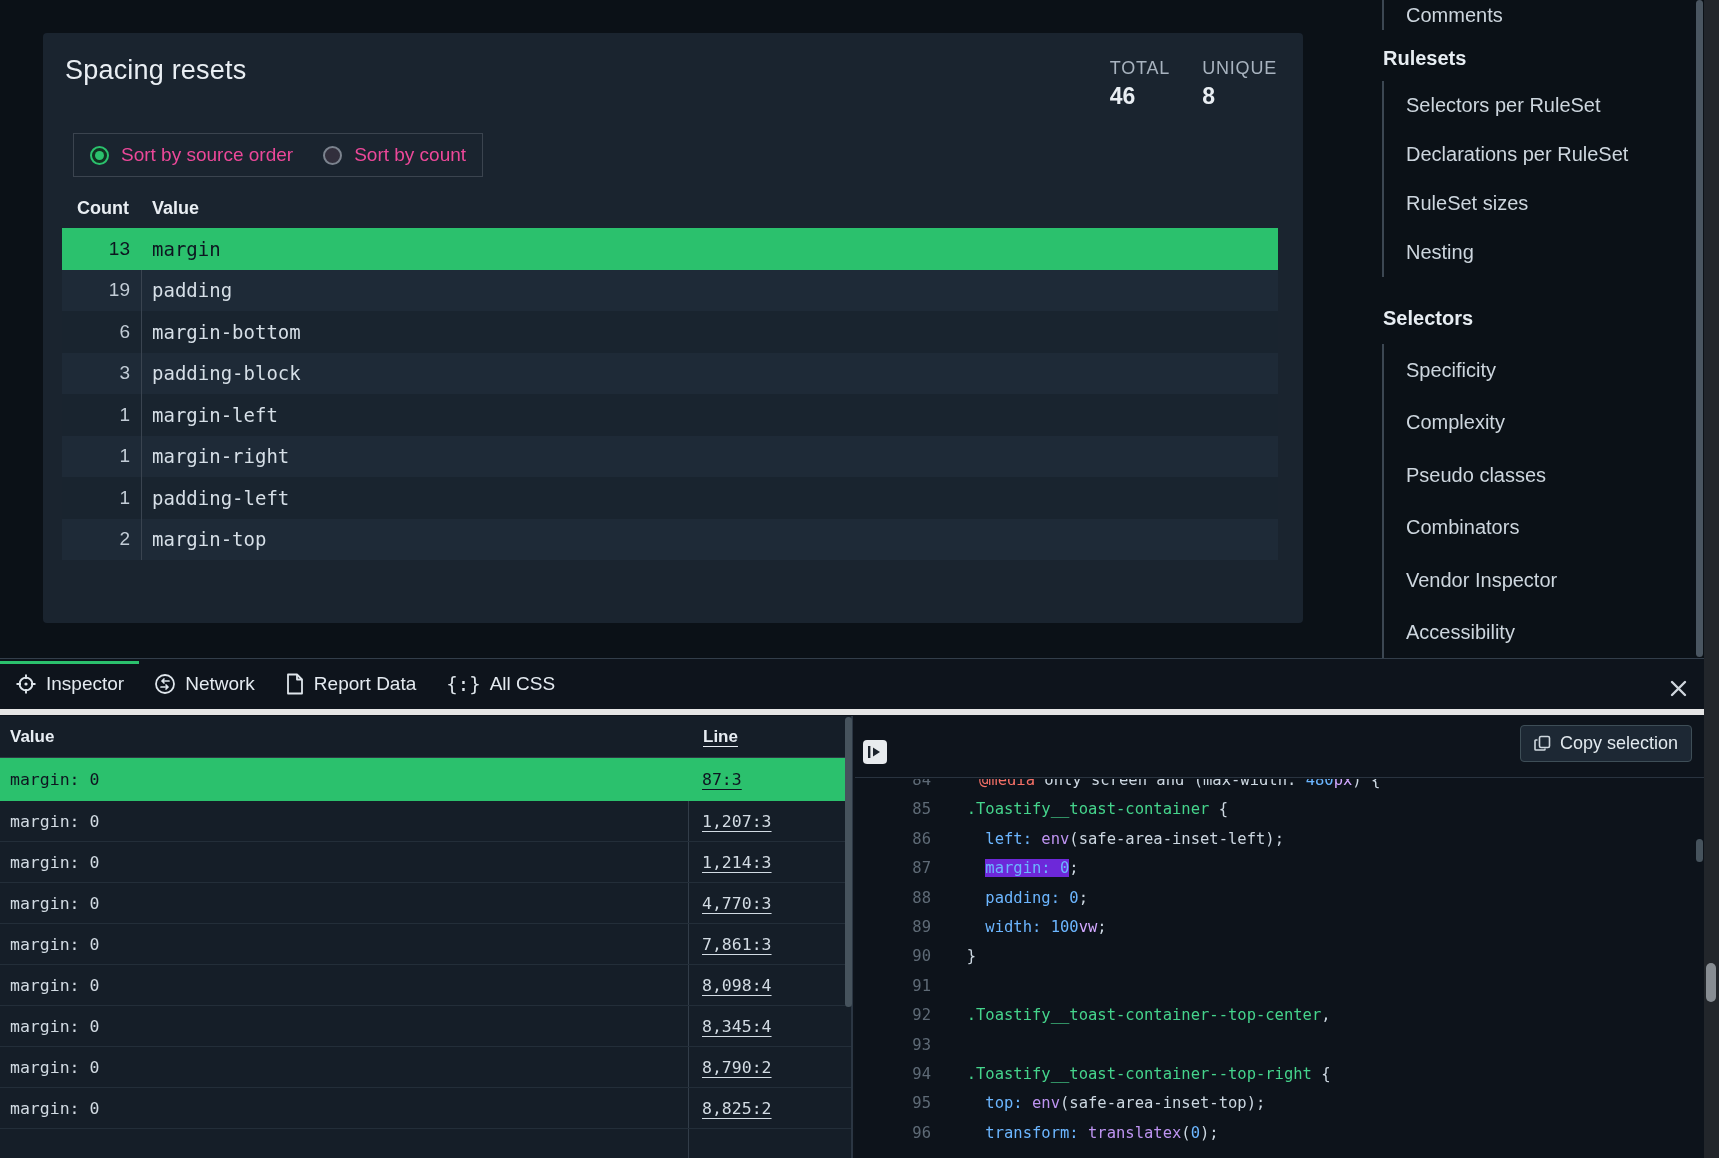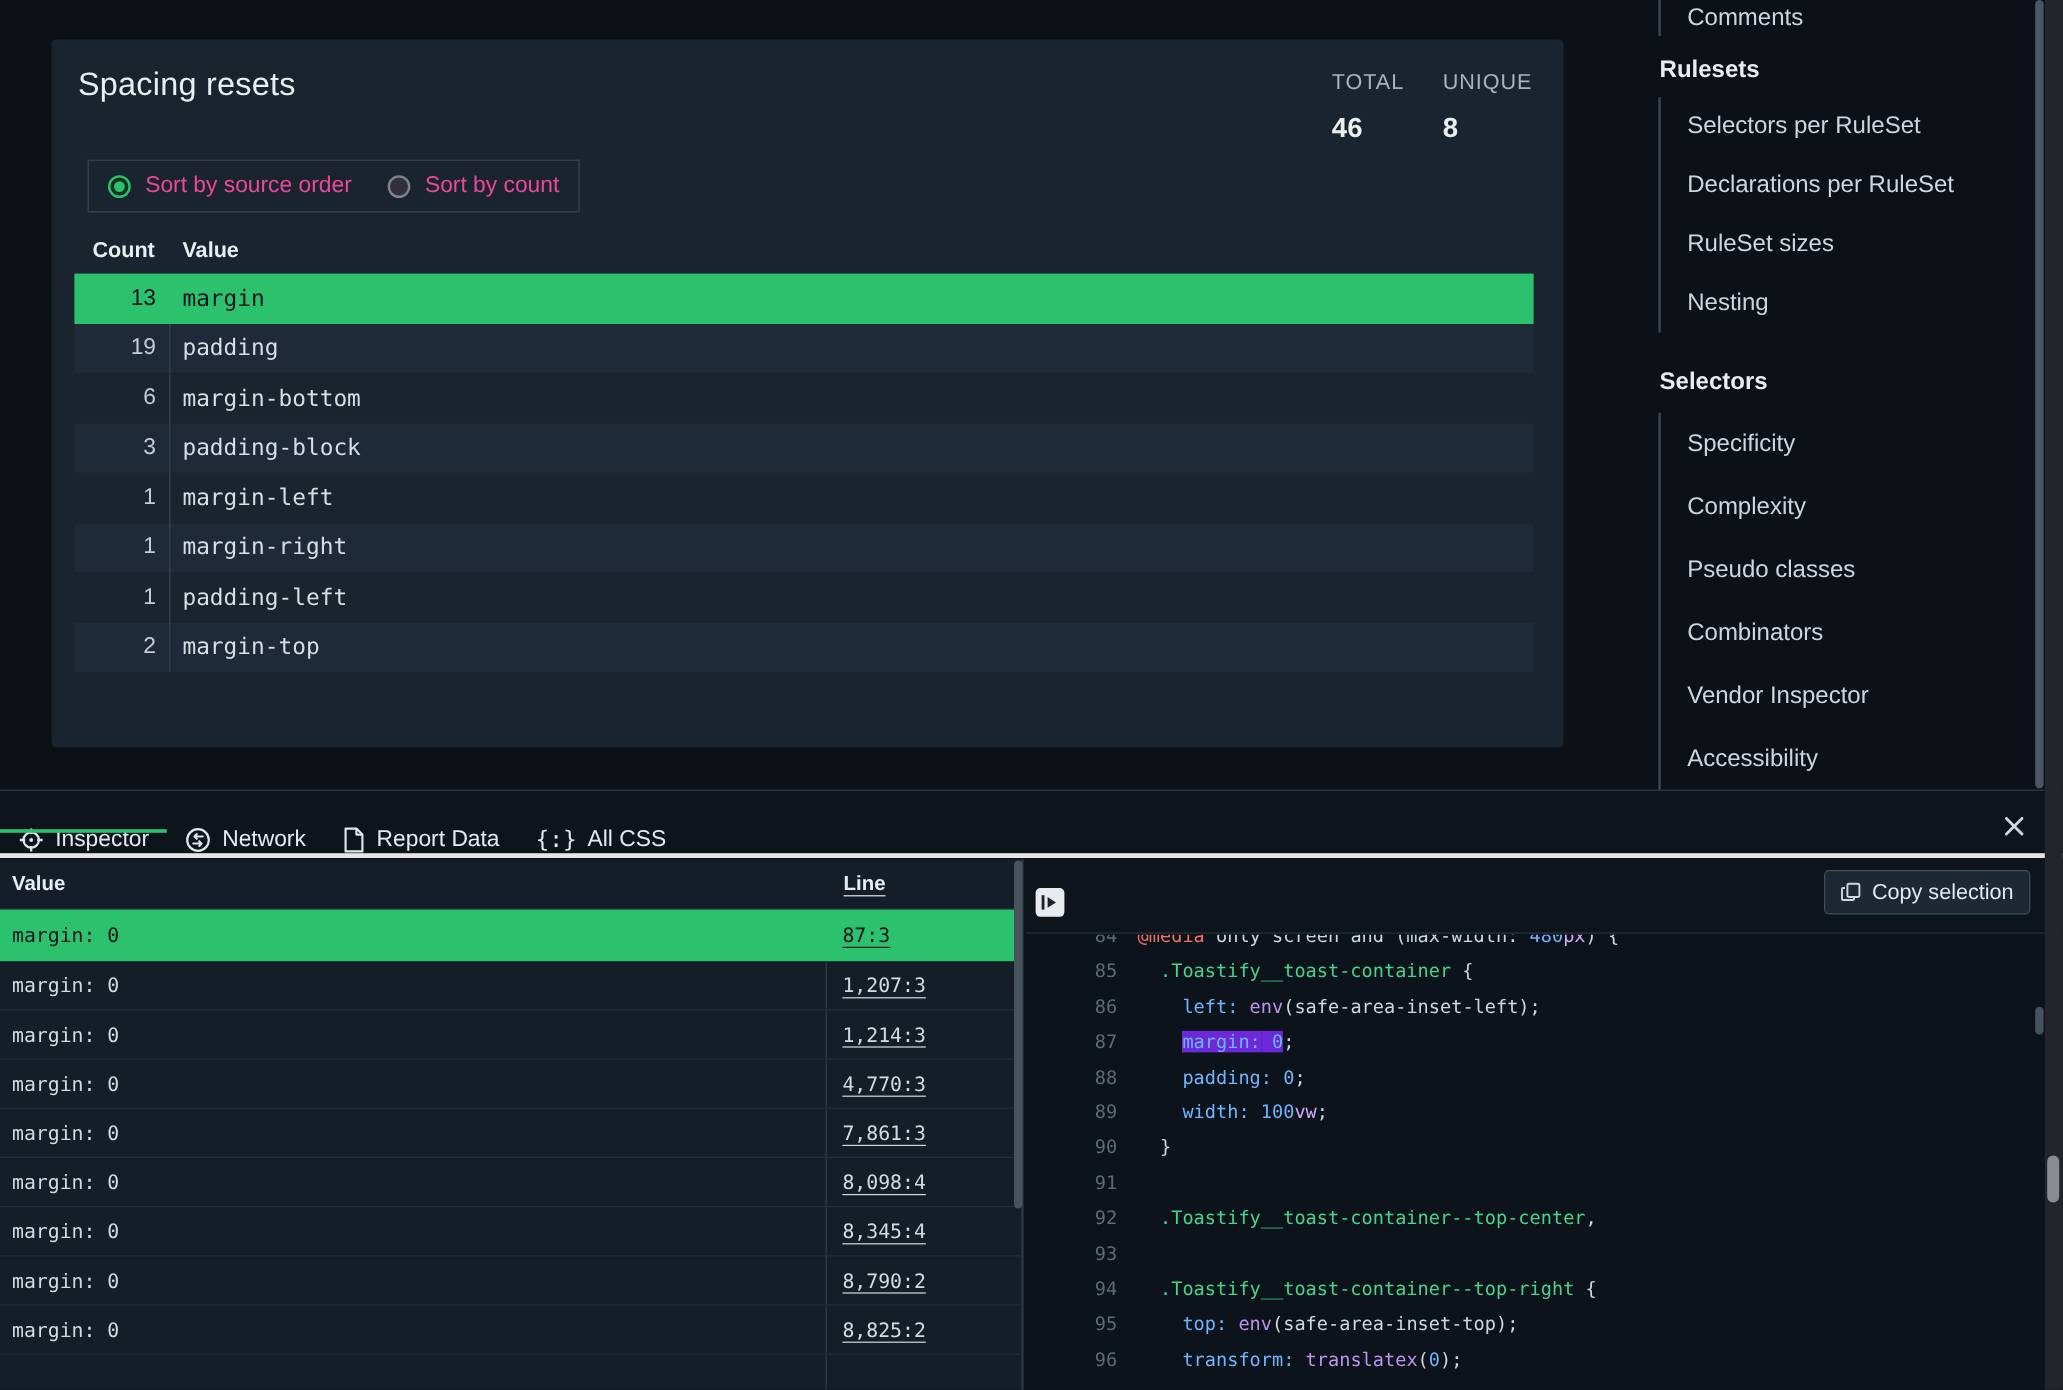--- a/index.html
+++ b/index.html
@@ -10,21 +10,21 @@
   
   .page { position:absolute; inset:0; background:#0b1117; }
 
   .card { position:absolute; left:43px; top:33px; width:1260px; height:590px;
           background:#1a242f; border-radius:4px; }
   .card-title { position:absolute; left:22px; top:22px; font-size:27px; font-weight:500;
                 color:#e9eef3; letter-spacing:.2px; }
   .stats { position:absolute; right:26px; top:25px; display:flex; gap:32px; }
   .stat  { display:flex; flex-direction:column; align-items:flex-start; }
   .stat-label { font-size:18px; letter-spacing:.8px; color:#a8b3bf; }
-  .stat-value { font-size:23px; font-weight:bold; color:#e9eef3; margin-top:14px; }
+  .stat-value { font-size:23px; font-weight:bold; color:#e9eef3; margin-top:4px; }
 
   .radio-group { position:absolute; left:30px; top:100px; height:44px;
                  display:inline-flex; align-items:center; gap:30px; padding:0 16px;
                  border:1px solid #3b444f; }
   .radio-option { display:flex; align-items:center; gap:12px; cursor:pointer; }
   .radio { width:19px; height:19px; border-radius:50%; position:relative; }
   .radio.sel { border:2px solid #2bc16d; background:#123222; }
   .radio.sel::after { content:""; position:absolute; left:3px; top:3px; width:9px; height:9px;
                       border-radius:50%; background:#2bc16d; }
   .radio.unsel { border:2px solid #7b838e; background:#322f3c; }
@@ -62,21 +62,21 @@
   .browser-scroll { position:absolute; left:1704px; top:0; width:15px; height:1158px;
                     background:#22262b; z-index:50; }
   .browser-thumb { position:absolute; left:2px; top:963px; width:10px; height:39px;
                    background:#878d93; border-radius:5px; }
 
   
   .panel { position:absolute; left:0; top:658px; width:1719px; height:500px;
            background:#0e141c; border-top:1px solid #333e4a; z-index:30; }
 
   .tabbar { position:absolute; left:0; top:0; width:100%; height:56px;
-            border-bottom:4px solid #e5e5e5; display:flex;align-items:flex-end; }
+            border-bottom:6px solid #e5e5e5; display:flex; }
   .tab { display:flex; align-items:center; gap:9px; padding:0 15px; position:relative;
          font-size:19px; color:#e4eaf0; cursor:pointer; }
   .tab.active::before { content:""; position:absolute; left:0; right:0; top:2px; height:3px;
                         background:#2bc16d; }
   .tab .ticon { display:flex; align-items:center; color:#dfe6ec; }
   .tab .ticon svg { display:block; }
   .braces-glyph { font-family:"DejaVu Sans Mono", monospace; font-size:19px; color:#dfe6ec; }
   .close-btn { position:absolute; right:30px; top:18px; width:22px; height:22px;
                display:flex; align-items:center; justify-content:center; cursor:pointer;
                color:#cfd6dd; }
@@ -112,21 +112,21 @@
               align-items:center; gap:9px; padding:0 13px; background:#1d2834;
               border:1px solid #3e4e57; border-radius:4px; cursor:pointer;
               font-size:18px; color:#e2e9ee; }
   .copy-btn svg { display:block; }
   .code-area { position:absolute; left:0; right:0; top:63px; bottom:0; overflow:hidden;
                font-family:"DejaVu Sans Mono", monospace; font-size:15.5px; line-height:29.4px; }
   .code-line { display:flex; white-space:pre; }
   .code-line:first-child { margin-top:-13px; }
   .ln { width:76px; text-align:right; padding-right:0; color:#5e6a76; flex:none; }
   .code { padding-left:17px; }
-  .tk-at    { color:#f47067; }
+  .tk-at    { color:#f47067;margin-left:31px; }
   .tk-plain { color:#ccd7e1; }
   .tk-sel   { color:#45d48c; }
   .tk-prop  { color:#6cb6ff; }
   .tk-num   { color:#6cb6ff; }
   .tk-unit  { color:#d2a8ff; }
   .tk-fn    { color:#bd93f0; }
   .tk-hl    { background:#6d28d9; }
   .code-scroll-thumb { position:absolute; left:841px; top:123px; width:7px; height:23px;
                        background:#46535d; border-radius:4px; }
   .editor .code-scroll-thumb { left:auto; }

